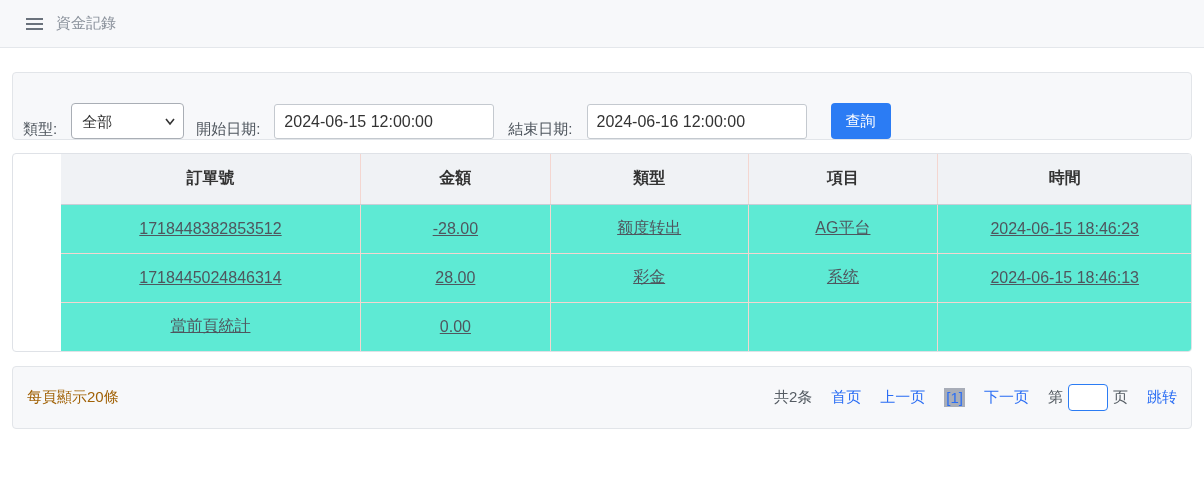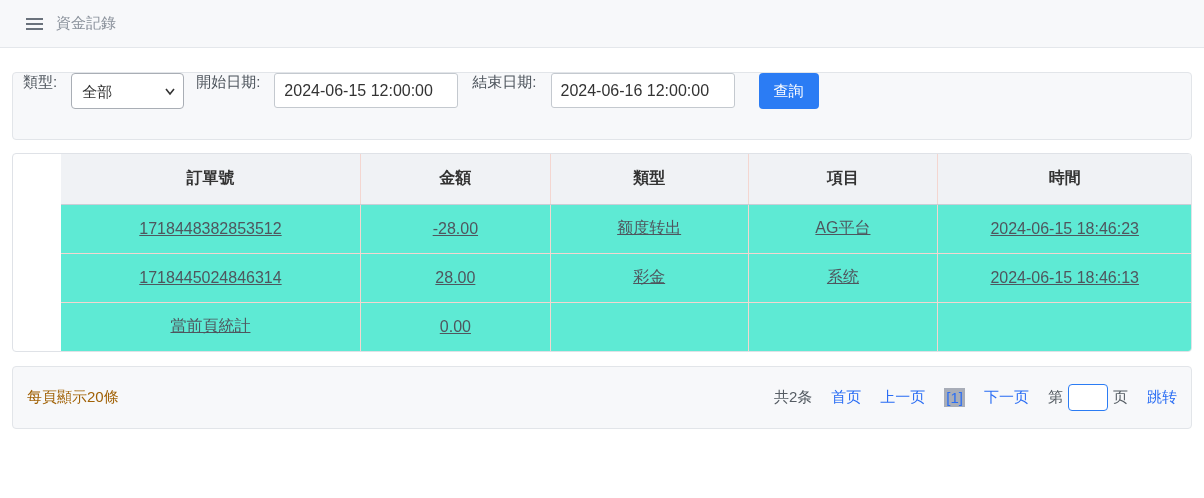--- a/index.html
+++ b/index.html
@@ -24,21 +24,21 @@
   .page-title { margin-left: 13px; font-size: 15px; color: #8a919b; }
 
   
   .filter-panel {
     margin: 24px 12px 0 12px;
     height: 68px;
     background: #f7f8fa;
     border: 1px solid #e2e5e9;
     border-radius: 4px;
     display: flex;
-    align-items: flex-start;
+    align-items: flex-end;
     padding: 0 10px;
     font-size: 15px;
     color: #4d545c;
   }
   .filter-label { margin-right: 14px; white-space: nowrap; }
   .select-wrap { position: relative; margin-right: 12px; }
   .type-select {
     -webkit-appearance: none;
     appearance: none;
     width: 113px;
@@ -46,21 +46,21 @@
     border: 1px solid #a9aeb5;
     border-radius: 4px;
     background: #ffffff;
     font-size: 15px;
     color: #333;
     padding: 0 40px 0 10px;
     font-family: inherit;
   }
   .select-wrap svg { position: absolute; right: 8px; top: 12px; pointer-events: none; }
   .date-input {
-    width: 184px;
+    width: 220px;
     height: 35px;
     border: 1px solid #c4c9cf;
     border-radius: 3px;
     background: #ffffff;
     font-size: 16px;
     color: #333;
     padding: 0 9px;
     margin-right: 14px;
     font-family: inherit;
   }

